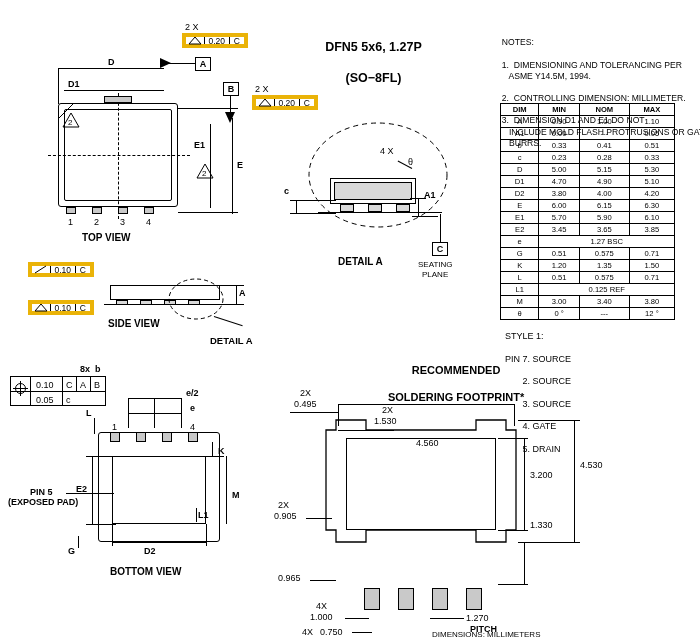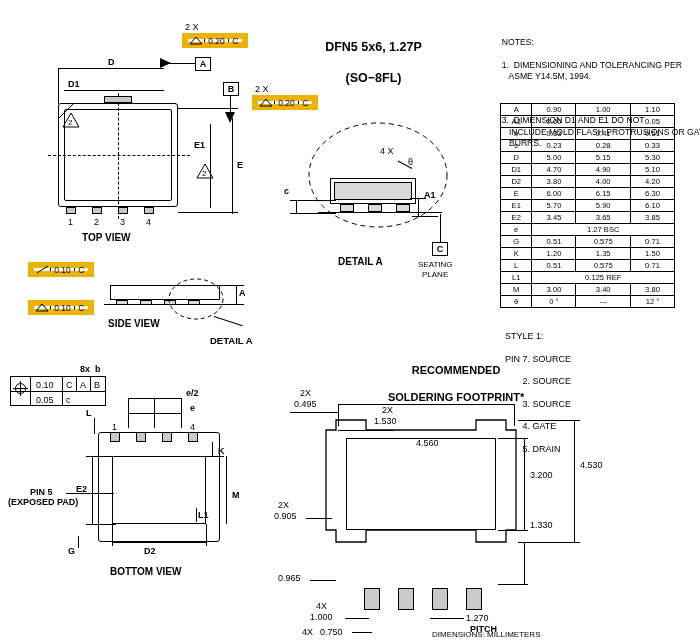--- a/index.html
+++ b/index.html
@@ -8,48 +8,54 @@
   .tb{position:absolute;font-size:9px;font-weight:bold;line-height:1.15;white-space:pre;}
   .title{position:absolute;font-size:12.5px;font-weight:bold;text-align:center;line-height:1.25;white-space:pre;}
   .ln{position:absolute;background:#000;}
   .box{position:absolute;border:1px solid #000;box-sizing:border-box;}
   .fcb{position:absolute;border:1.2px solid #000;box-sizing:border-box;}
   svg{position:absolute;overflow:visible;}
   table.dim{position:absolute;border-collapse:collapse;font-size:7.6px;}
   table.dim td,table.dim th{border:1px solid #000;padding:0 1px;text-align:center;height:11px;line-height:11px;font-weight:normal;}
   table.dim th{font-weight:bold;}
   .notes{position:absolute;font-size:8.6px;line-height:1.3;white-space:pre;}
-  .ctl{position:absolute;border:6px solid #eab308;box-sizing:border-box;display:flex;align-items:stretch;height:15px;font-size:8.5px;}
+  .ctl{position:absolute;border:4px solid #eab308;box-sizing:border-box;display:flex;align-items:stretch;height:15px;font-size:8.5px;}
   .ctl > div{display:flex;align-items:center;justify-content:center;padding:0 3px;border-right:1px solid #000;}
   .ctl > div:last-child{border-right:none;}
   .pad{position:absolute;background:#c9c9c9;border:1px solid #000;box-sizing:border-box;}
   .pad2{position:absolute;background:#d9d9d9;border:1px solid #000;box-sizing:border-box;}
   .dash{position:absolute;border-top:1px dashed #000;}
   .dashv{position:absolute;border-left:1px dashed #000;}
 </style>
 </head>
 <body>
 
 <div class="title" style="left:280px;top:24px;width:180px;">
   <span>DFN5 5x6, 1.27P</span><br>
   <span>(SO−8FL)</span>
 </div>
 
 <div class="notes" style="left:497px;top:26px;width:200px;">
   <span style="font-weight:normal">NOTES:</span><br>
   <span>1.  DIMENSIONING AND TOLERANCING PER
      ASME Y14.5M, 1994.</span><br>
-  <br>
+  <span>2.  CONTROLLING DIMENSION: MILLIMETER.</span><br>
   <span>3.  DIMENSION D1 AND E1 DO NOT
      INCLUDE MOLD FLASH PROTRUSIONS OR GATE
      BURRS.</span>
 </div>
 
 <table class="dim" style="left:500px;top:103px;width:175px;">
   <tbody>
+  <tr>
+    <th>DIM</th>
+    <th>MIN</th>
+    <th>NOM</th>
+    <th>MAX</th>
+  </tr>
   <tr>
         <td>A</td>
         <td>0.90</td>
         <td>1.00</td>
         <td>1.10</td>
       </tr>
   <tr>
         <td>A1</td>
         <td>0.00</td>
         <td>---</td>

